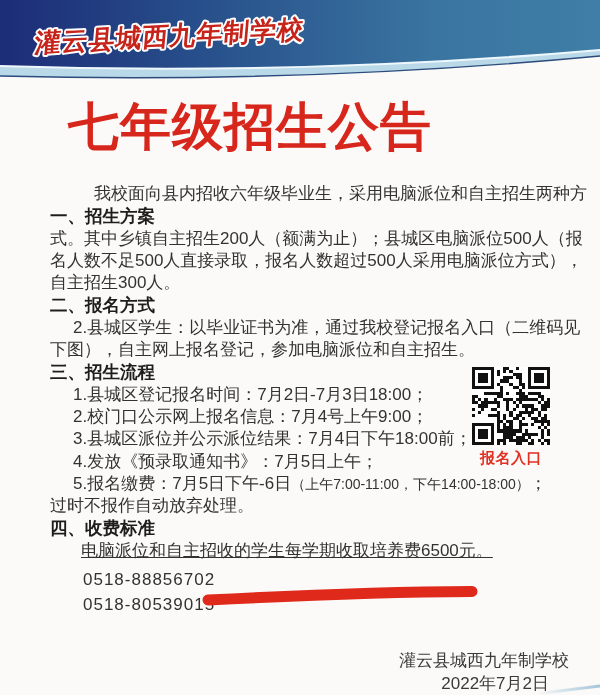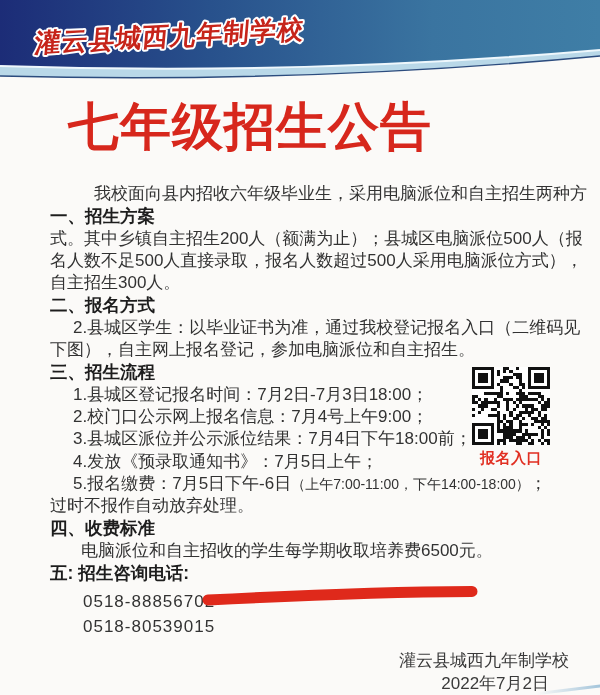--- a/index.html
+++ b/index.html
@@ -19,21 +19,21 @@
   }
   
   .content{
     position:absolute;top:183px;left:50px;width:518px;
     font-size:17px;color:#323232;
   }
   .line{height:22.3px;line-height:22.3px;white-space:nowrap;}
   .h{font-weight:bold;color:#1d1d1d;font-size:17.5px;}
   .ind1{padding-left:23px;}
   .ind2{padding-left:44px;}
-  .indF{padding-left:31px;}
+  .indF{padding-left:31px;text-decoration:underline;}
   .small{font-size:14px;}
   .phone{height:25px;line-height:25px;padding-left:33px;letter-spacing:1px;}
   .phone.first{margin-top:5px;}
   
   .qr{position:absolute;left:472px;top:366px;width:78px;text-align:center;}
   .qr svg{display:block;}
   .qr-label{
     margin-top:3px;font-size:15px;font-weight:bold;color:#e12f22;
     letter-spacing:0.5px;white-space:nowrap;
   }
@@ -93,21 +93,20 @@
     <div class="line ind1">1.县城区登记报名时间：7月2日-7月3日18:00；</div>
     <div class="line ind1">2.校门口公示网上报名信息：7月4号上午9:00；</div>
     <div class="line ind1">3.县城区派位并公示派位结果：7月4日下午18:00前；</div>
     <div class="line ind1">4.发放《预录取通知书》：7月5日上午；</div>
     <div class="line ind1"><span>5.报名缴费：7月5日下午-6日</span><span class="small">（上午7:00-11:00，下午14:00-18:00）</span><span>；</span></div>
     <div class="line">过时不报作自动放弃处理。</div>
 
     <div class="line h">四、收费标准</div>
     <div class="line indF">电脑派位和自主招收的学生每学期收取培养费6500元。</div>
 
-    <div class="line h">五: 招生咨询电话:</div>
     <div class="line phone first">0518-88856702</div>
     <div class="line phone">0518-80539015</div>
   </div>
 
   <div class="qr">
     <svg id="qr-svg" width="78" height="80" viewBox="0 0 25 25" shape-rendering="crispEdges">
       <rect x="0" y="0" width="25" height="25" fill="#ffffff"></rect>
       <g id="qr-modules" fill="#111111">
           <rect x="10" y="0" width="1" height="1"></rect>
           <rect x="11" y="0" width="1" height="1"></rect>

